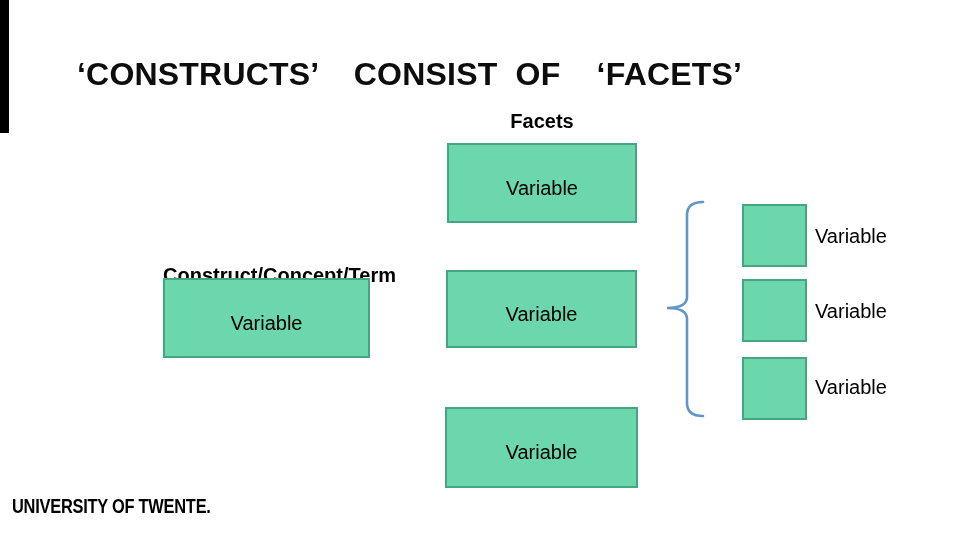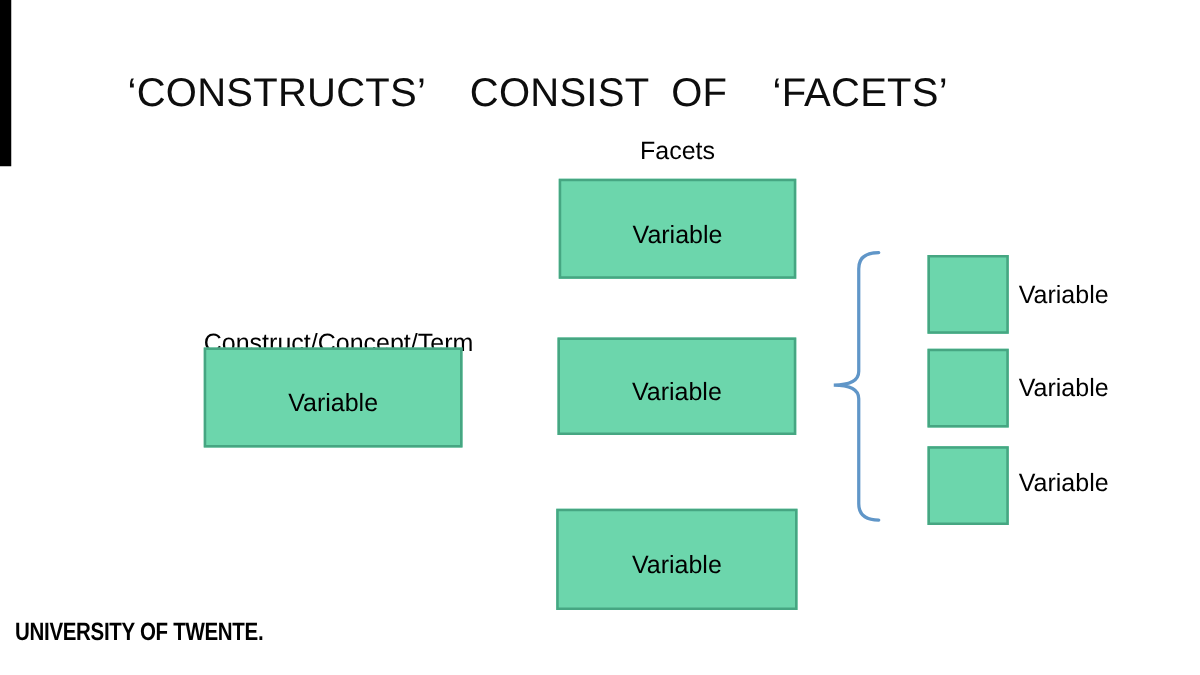--- a/index.html
+++ b/index.html
@@ -16,33 +16,34 @@
     overflow: hidden;
   }
   .black-bar {
     position: absolute;
     left: 0; top: 0;
     width: 9px; height: 133px;
     background: #000000;
   }
   .title {
     position: absolute;
-    left: 102px; top: 56px;
+    left: 77px; top: 56px;
     font-size: 32px;
-    font-weight: normal;
+    font-weight: bold;
     color: #0d0d0d;
     letter-spacing: 0.2px;
     word-spacing: 9px;
     white-space: pre;
   }
   .small-label {
     position: absolute;
     font-size: 20px;
     color: #000000;
     text-align: center;
+    font-weight: bold;
   }
   .gbox {
     position: absolute;
     background: #6CD6AC;
     border: 2px solid #46A682;
     box-sizing: border-box;
     display: flex;
     align-items: center;
     justify-content: center;
     padding-top: 10px;

